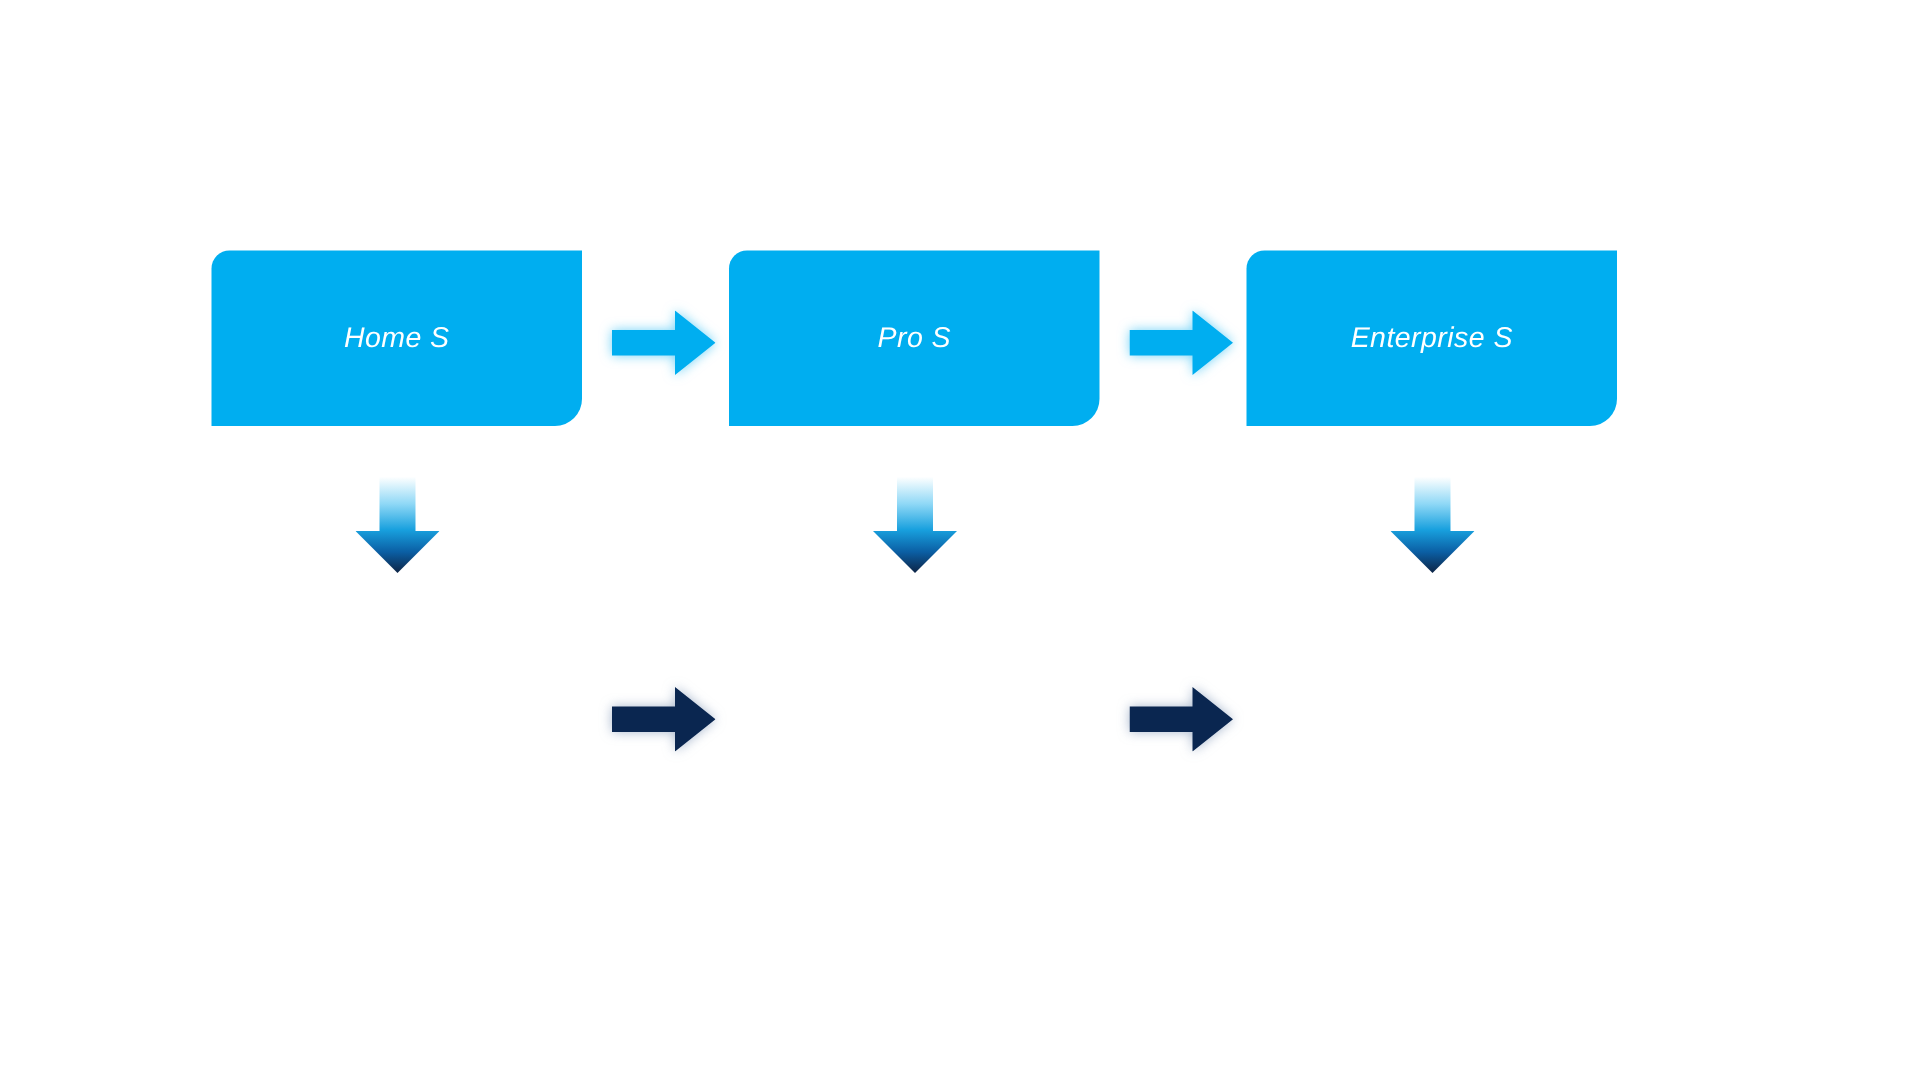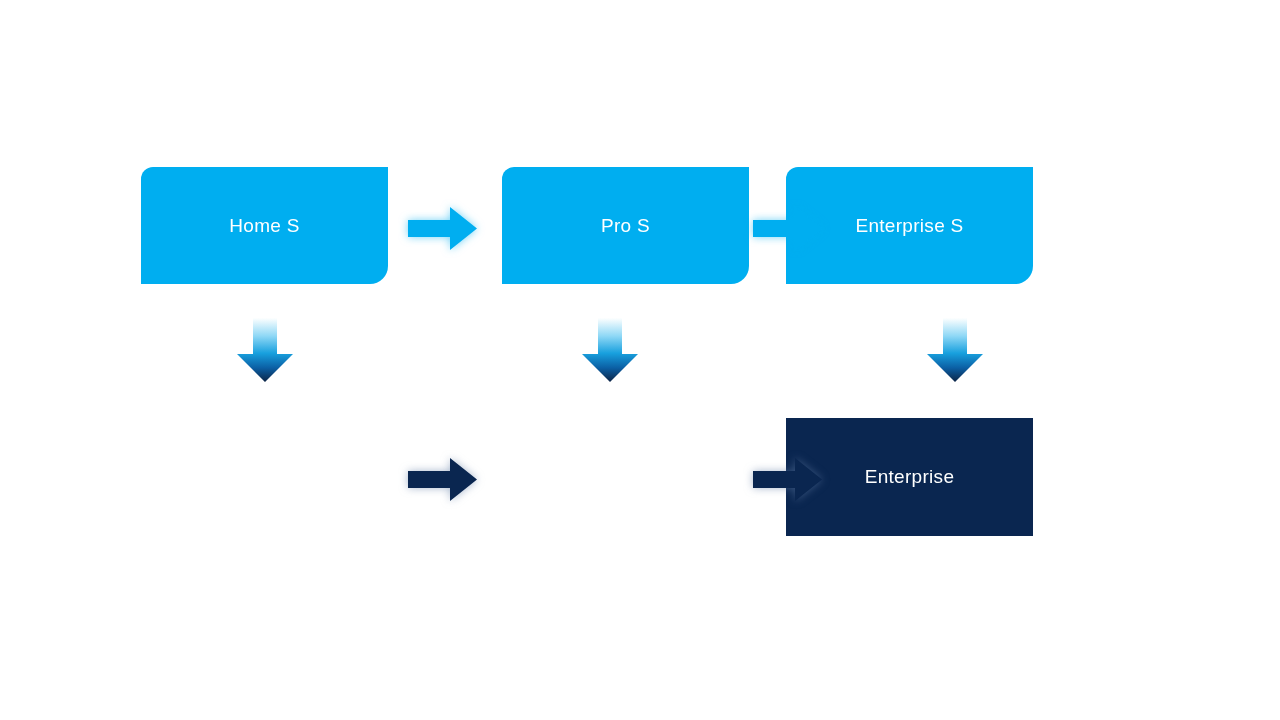--- a/index.html
+++ b/index.html
@@ -8,40 +8,40 @@
     --label:#FFFFFF;
     --bg:#FFFFFF;
   }
   html,body{margin:0;padding:0;}
   body{
     background:var(--bg);
     font-family:"Liberation Sans", sans-serif;
     width:1280px;height:720px;overflow:hidden;
   }
   .canvas{
-    position:relative;width:1280px;height:536px;background:var(--bg);
+    position:relative;width:1280px;height:536px;background:var(--bg);font-style:italic;
   }
   .node{
     position:absolute;width:247px;
     display:flex;align-items:center;justify-content:center;
     color:var(--label);font-size:19px;letter-spacing:.3px;
     text-align:center;
   }
   .node-top{
     height:117px;top:167px;
     background:var(--top-fill);
     border-radius:12px 0 18px 0;
   }
   .node-bottom{
     height:118px;top:418px;
     background:var(--bottom-fill);
   }
   .col-0{left:141px;}
-  .col-1{left:486px;margin-left:16px;}
-  .col-2{left:786px;}
+  .col-1{left:486px;}
+  .col-2{left:831px;}
 
   .h-arrow{position:absolute;width:69px;height:43px;}
   .h-arrow-top{top:207px;filter:drop-shadow(0 0 4px rgba(0,174,240,.55));}
   .h-arrow-bottom{top:458px;filter:drop-shadow(0 0 4px rgba(96,124,164,.55));}
   .h-gap-0{left:408px;}
   .h-gap-1{left:753px;}
 
   .v-arrow{position:absolute;width:56px;height:64px;top:318px;}
   .v-col-0{left:237px;}
   .v-col-1{left:582px;}
@@ -70,23 +70,20 @@
   <div class="node node-top col-0">
     <span>Home S</span>
   </div>
   <div class="node node-top col-1">
     <span>Pro S</span>
   </div>
   <div class="node node-top col-2">
     <span>Enterprise S</span>
   </div>
 
-  <div class="node node-bottom col-2">
-    <span>Enterprise</span>
-  </div>
 
   <div class="h-arrow h-arrow-top h-gap-0">
     <svg viewBox="0 0 69 43">
         <polygon class="h-top-poly" points="0,13 42,13 42,0 69,21.5 42,43 42,30 0,30" fill="#00AEF0"></polygon>
       </svg>
   </div>
   <div class="h-arrow h-arrow-top h-gap-1">
     <svg viewBox="0 0 69 43">
         <polygon class="h-top-poly" points="0,13 42,13 42,0 69,21.5 42,43 42,30 0,30" fill="#00AEF0"></polygon>
       </svg>

